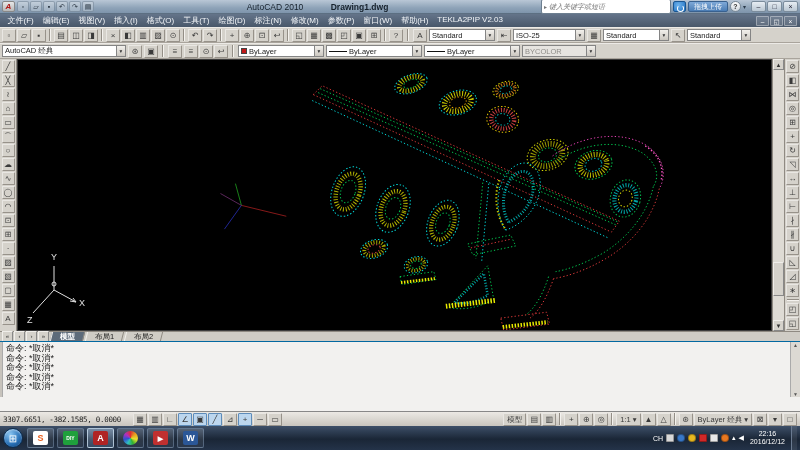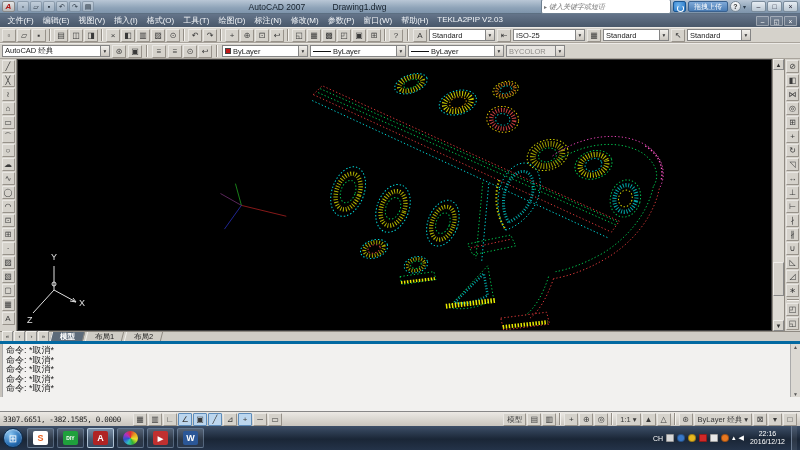--- a/index.html
+++ b/index.html
@@ -6,21 +6,21 @@
   html,body{width:800px;height:450px;overflow:hidden;background:#000}
   body{font-family:"Liberation Sans",sans-serif;-webkit-font-smoothing:antialiased}
   .screen{width:800px;height:450px;display:flex;flex-direction:column;background:#d5d2cb}
 
   
   .titlebar{height:14px;flex:0 0 14px;background:linear-gradient(#b9c7d6,#8ea3b8 60%,#7e94ab);display:flex;align-items:center;gap:2px;padding:0 2px;font-size:8.5px;color:#15202b;border-bottom:1px solid #5c6f82}
   .applogo{width:13px;height:11px;background:linear-gradient(#e8e8e8,#b8b8b8);border:1px solid #888;color:#b01818;font-weight:bold;font-style:italic;font-size:8px;line-height:9px;text-align:center;border-radius:2px}
   .qat{display:flex;gap:1px;align-items:center}
   .qbtn{width:12px;height:11px;font-size:7px;line-height:10px;text-align:center;color:#2a3razz44;color:#26323e;background:rgba(255,255,255,.25);border:1px solid rgba(90,110,130,.5);border-radius:2px}
   .titletext{flex:1;text-align:center;white-space:nowrap;overflow:hidden;font-size:8.5px}
-  .titletext b{font-weight:normal;margin-left:25px}
+  .titletext b{font-weight:bold;margin-left:25px}
   .infocenter{display:flex;align-items:center;gap:2px}
   .searchwrap{display:flex;align-items:center;background:#fff;border:1px solid #6d7f90;border-radius:2px;height:15px;width:130px;padding:0 2px;gap:2px}
   .searchwrap .tri{font-size:6px;color:#777}
   .searchwrap input{border:none;outline:none;flex:1;font-size:7px;font-style:italic;color:#555;height:9px;min-width:0;background:transparent;font-family:"Liberation Sans",sans-serif}
   .commicon{width:13px;height:11px;border-radius:2px;background:radial-gradient(circle at 40% 35%,#6fb4ee,#2070c0);border:1px solid #1a5692;position:relative}
   .commicon:after{content:"";position:absolute;left:3px;top:3px;width:5px;height:5px;border:1px solid #fff;border-radius:50%;border-top-color:transparent}
   .uploadbtn{height:11px;padding:0 5px;font-size:7px;color:#fff;background:linear-gradient(#7fa9d8,#4a7cb4);border:1px solid #39618f;border-radius:2px;line-height:9px}
   .helpbtn{width:11px;height:11px;border-radius:50%;background:linear-gradient(#fdfdfd,#cfd6dd);border:1px solid #7a8a98;font-size:7px;font-weight:bold;text-align:center;line-height:10px;color:#333}
   .helparr{font-size:6px;color:#2a3a4a}
   .winctl{display:flex;gap:1px;margin-left:3px}
@@ -65,21 +65,21 @@
   .sthumb{position:absolute;left:0;right:0;bottom:24px;height:34px;background:#d5d2cb;border:1px solid #f0eeea;border-right-color:#888;border-bottom-color:#888}
 
   
   .tabrow{height:10px;flex:0 0 10px;background:#cfccc5;display:flex;align-items:stretch;font-size:7.5px;border-top:1px solid #8f8a82;padding-left:2px}
   .navb{width:11px;font-size:6px;text-align:center;line-height:9px;color:#333;background:#d5d2cb;border:1px solid #f0eeea;border-right-color:#888;border-bottom-color:#888}
   .tab{padding:0 8px;line-height:9px;color:#222;border-right:1px solid #8f8a82;background:#cfccc5;transform:skewX(-14deg);margin-left:2px;border-left:1px solid #f2f0ec}
   .tab span{display:inline-block;transform:skewX(14deg)}
   .tab.active{background:#5d6b7a;color:#fff;font-weight:bold}
 
   
-  .cmd{height:70px;flex:0 0 70px;background:#f2f1ef;border-top:3px solid #0369a1;position:relative;font-size:9px;color:#1a1a1a;display:flex;flex-direction:column}
+  .cmd{height:70px;flex:0 0 70px;background:#f2f1ef;border-top:1px solid #0369a1;position:relative;font-size:9px;color:#1a1a1a;display:flex;flex-direction:column}
   .cmdhist{flex:1;padding:2px 4px 0 6px;overflow:hidden}
   .cmdline{height:9.5px;line-height:9.5px;white-space:pre}
   .cmdprompt{height:14px;flex:0 0 14px;border-top:1px solid #999;background:#f7f6f4;padding:2px 4px 0 6px}
   .cmdscroll{position:absolute;right:0;top:0;bottom:14px;width:10px;background:#dcd9d3;border-left:1px solid #aaa;display:flex;flex-direction:column;justify-content:space-between;font-size:5px;text-align:center;color:#555}
   .cmdgrip{position:absolute;left:0;top:0;bottom:14px;width:3px;background:#c7c3bc;border-right:1px solid #aaa}
 
   
   .status{height:15px;flex:0 0 15px;background:linear-gradient(#ece9e4,#c9c5be);display:flex;align-items:center;font-size:8px;color:#222;padding:0 3px;gap:2px;border-top:1px solid #888}
   .coords{width:128px;font-family:"DejaVu Sans Mono",monospace;font-size:7.5px;letter-spacing:-.3px}
   .sright{margin-left:auto;display:flex;align-items:center;gap:1px}
@@ -108,21 +108,21 @@
     <div class="applogo">A</div>
     <div class="qat">
         <div class="qbtn">▫</div>
         <div class="qbtn">▱</div>
         <div class="qbtn">▪</div>
         <div class="qbtn">↶</div>
         <div class="qbtn">↷</div>
         <div class="qbtn">▤</div>
       </div>
     <div class="titletext">
-      <span>AutoCAD 2007</span>
+      <span>AutoCAD 2010</span>
       <b>Drawing1.dwg</b>
     </div>
     <div class="infocenter">
       <div class="searchwrap">
         <span class="tri">▸</span>
         <input placeholder="键入关键字或短语" style="">
       </div>
       <div class="commicon"></div>
       <button class="uploadbtn">拖拽上传</button>
       <div class="helpbtn">?</div>
@@ -208,21 +208,21 @@
       <span class="arr arrp">▾</span>
     </div>
     <div class="tbtn">↖</div>
     <div class="combo" style="width:64px">
       <span class="flex">Standard</span>
       <span class="arr arrp">▾</span>
     </div>
   </div>
 
   <div class="tb">
-    <div class="combo" style="width:108px">
+    <div class="combo" style="width:124px">
       <span class="flex">AutoCAD 经典</span>
       <span class="arr arrp">▾</span>
     </div>
     <div class="tbtn">⊛</div>
     <div class="tbtn">▣</div>
     <div class="tsep"></div>
     <div class="tbtn">≡</div>
     <div class="icons">
         <div class="tbtn">≡</div>
         <div class="tbtn">⊙</div>
@@ -237,21 +237,21 @@
     <div class="combo" style="width:96px">
       <span class="lsample"></span>
       <span class="flex">ByLayer</span>
       <span class="arr arrp">▾</span>
     </div>
     <div class="combo" style="width:96px">
       <span class="lsample"></span>
       <span class="flex">ByLayer</span>
       <span class="arr arrp">▾</span>
     </div>
-    <div class="combo dis" style="width:59px">
+    <div class="combo dis" style="width:74px">
       <span class="flex">BYCOLOR</span>
       <span class="arr arrp">▾</span>
     </div>
   </div>
 
   <div class="main">
     <div class="drawbar">
       <div class="icons">
           <div class="tbtn">╱</div>
           <div class="tbtn">╳</div>

